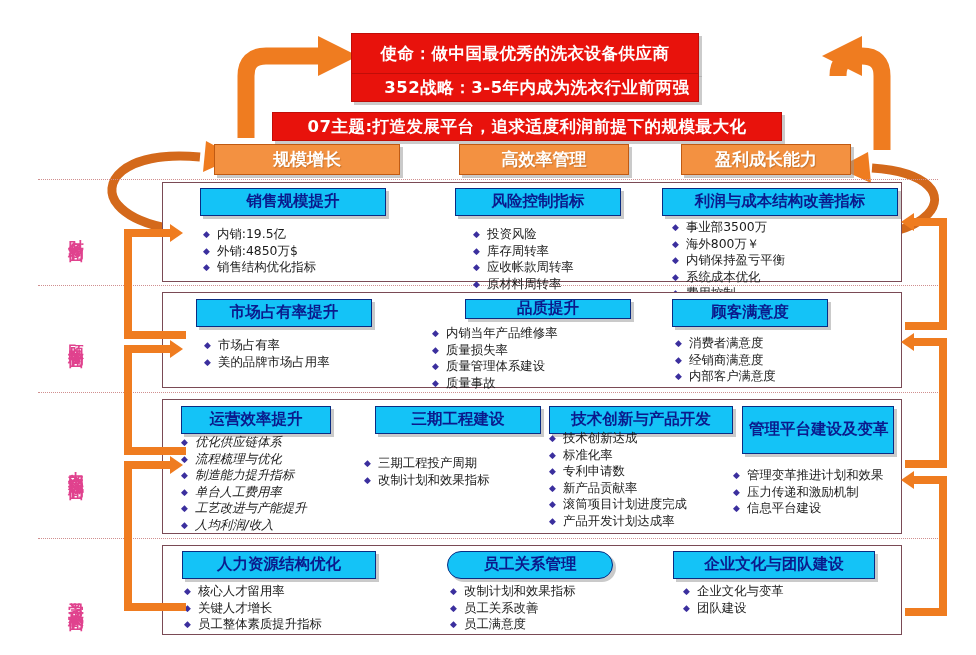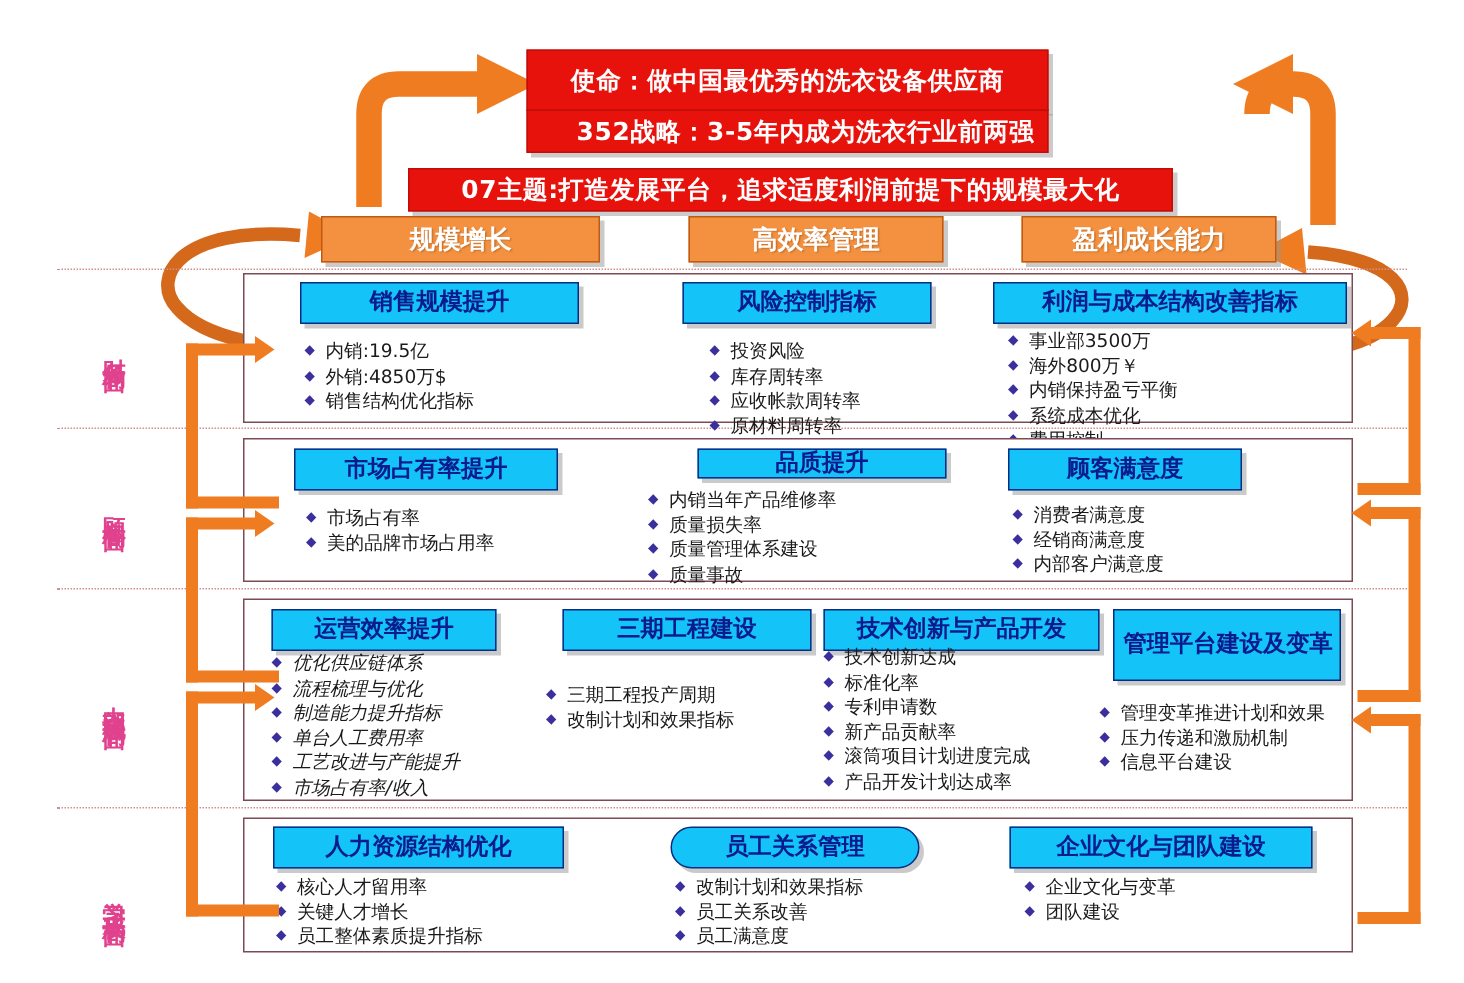--- a/index.html
+++ b/index.html
@@ -216,21 +216,21 @@
 
   <div class="abs rowframe" style="left:162px;top:399px;width:740px;height:135px;"></div>
 
   <div class="abs cyanbox" style="left:181px;top:406px;width:150px;height:28px;">运营效率提升</div>
   <ul class="abs kpi" style="left:181px;top:434px;width:190px;font-style:italic;">
     <li>优化供应链体系</li>
     <li>流程梳理与优化</li>
     <li>制造能力提升指标</li>
     <li>单台人工费用率</li>
     <li>工艺改进与产能提升</li>
-    <li>市场占有率/收入</li>
+    <li>人均利润/收入</li>
   </ul>
 
   <div class="abs cyanbox" style="left:375px;top:406px;width:166px;height:28px;text-align:right;">三期工程建设</div>
   <ul class="abs kpi" style="left:364px;top:455px;width:200px;">
     <li>三期工程投产周期</li>
     <li>改制计划和效果指标</li>
   </ul>
 
   <div class="abs cyanbox" style="left:549px;top:406px;width:184px;height:28px;">技术创新与产品开发</div>
   <ul class="abs kpi" style="left:549px;top:430px;width:200px;">

